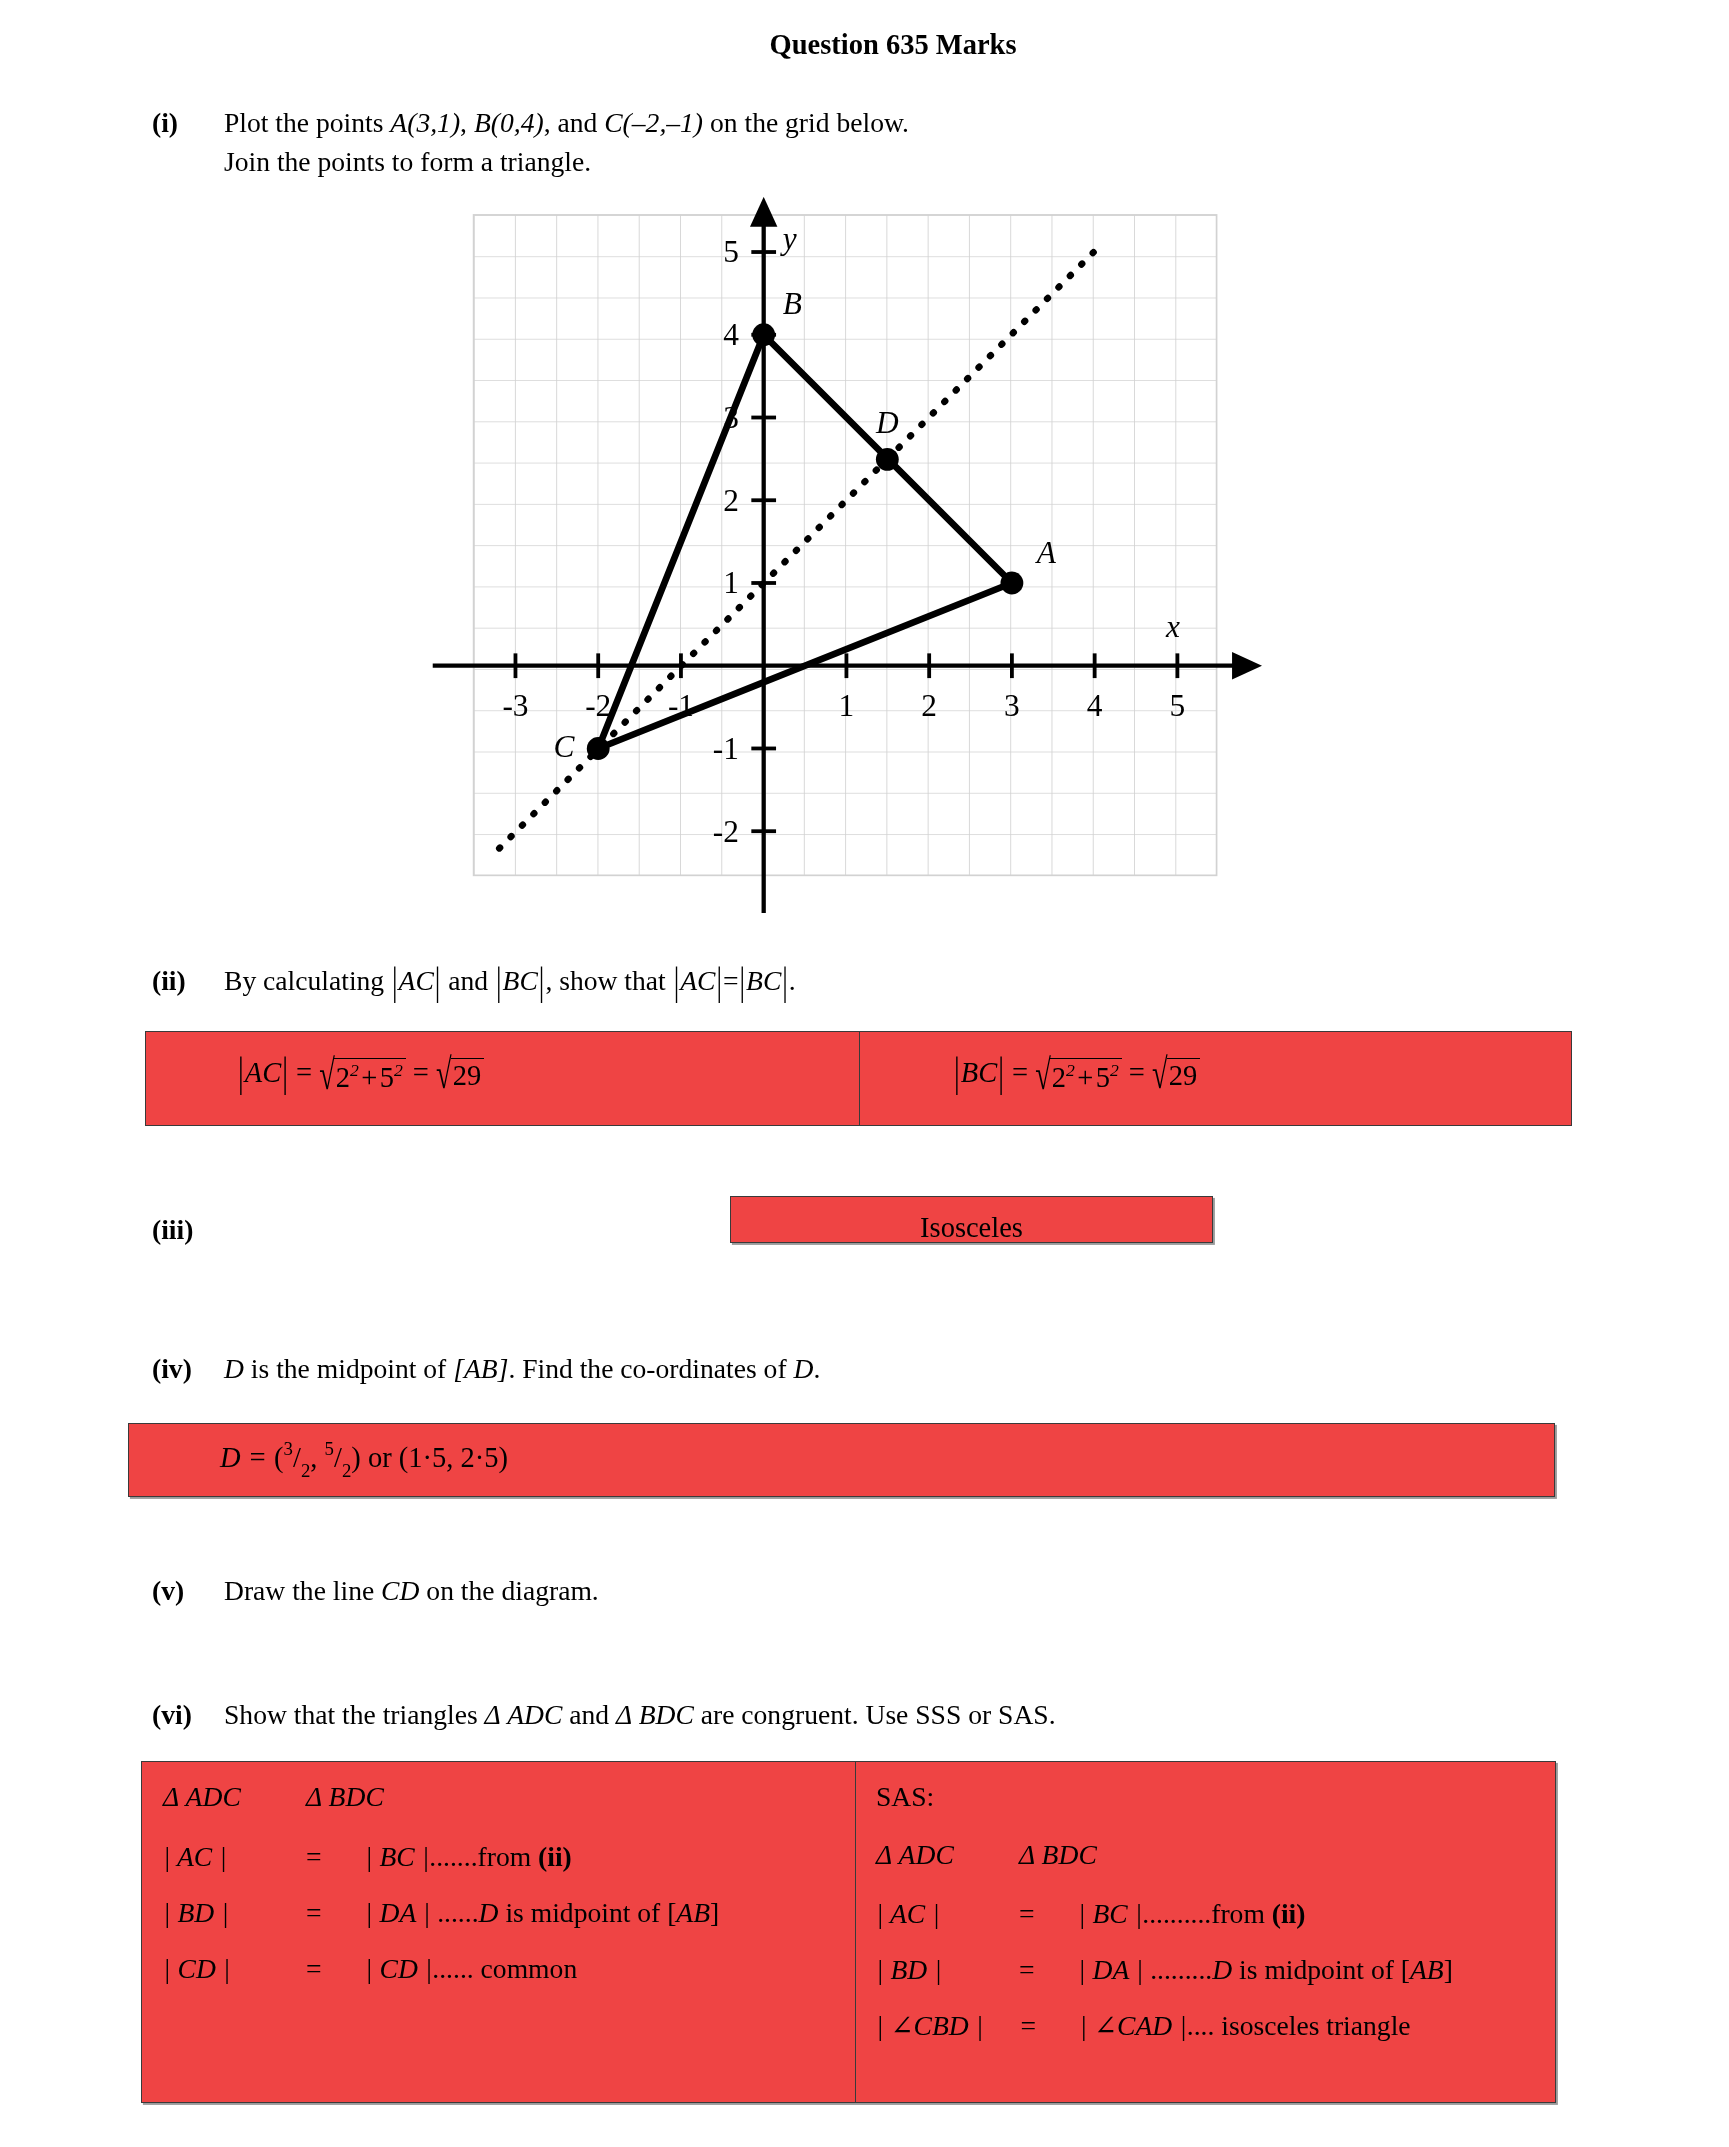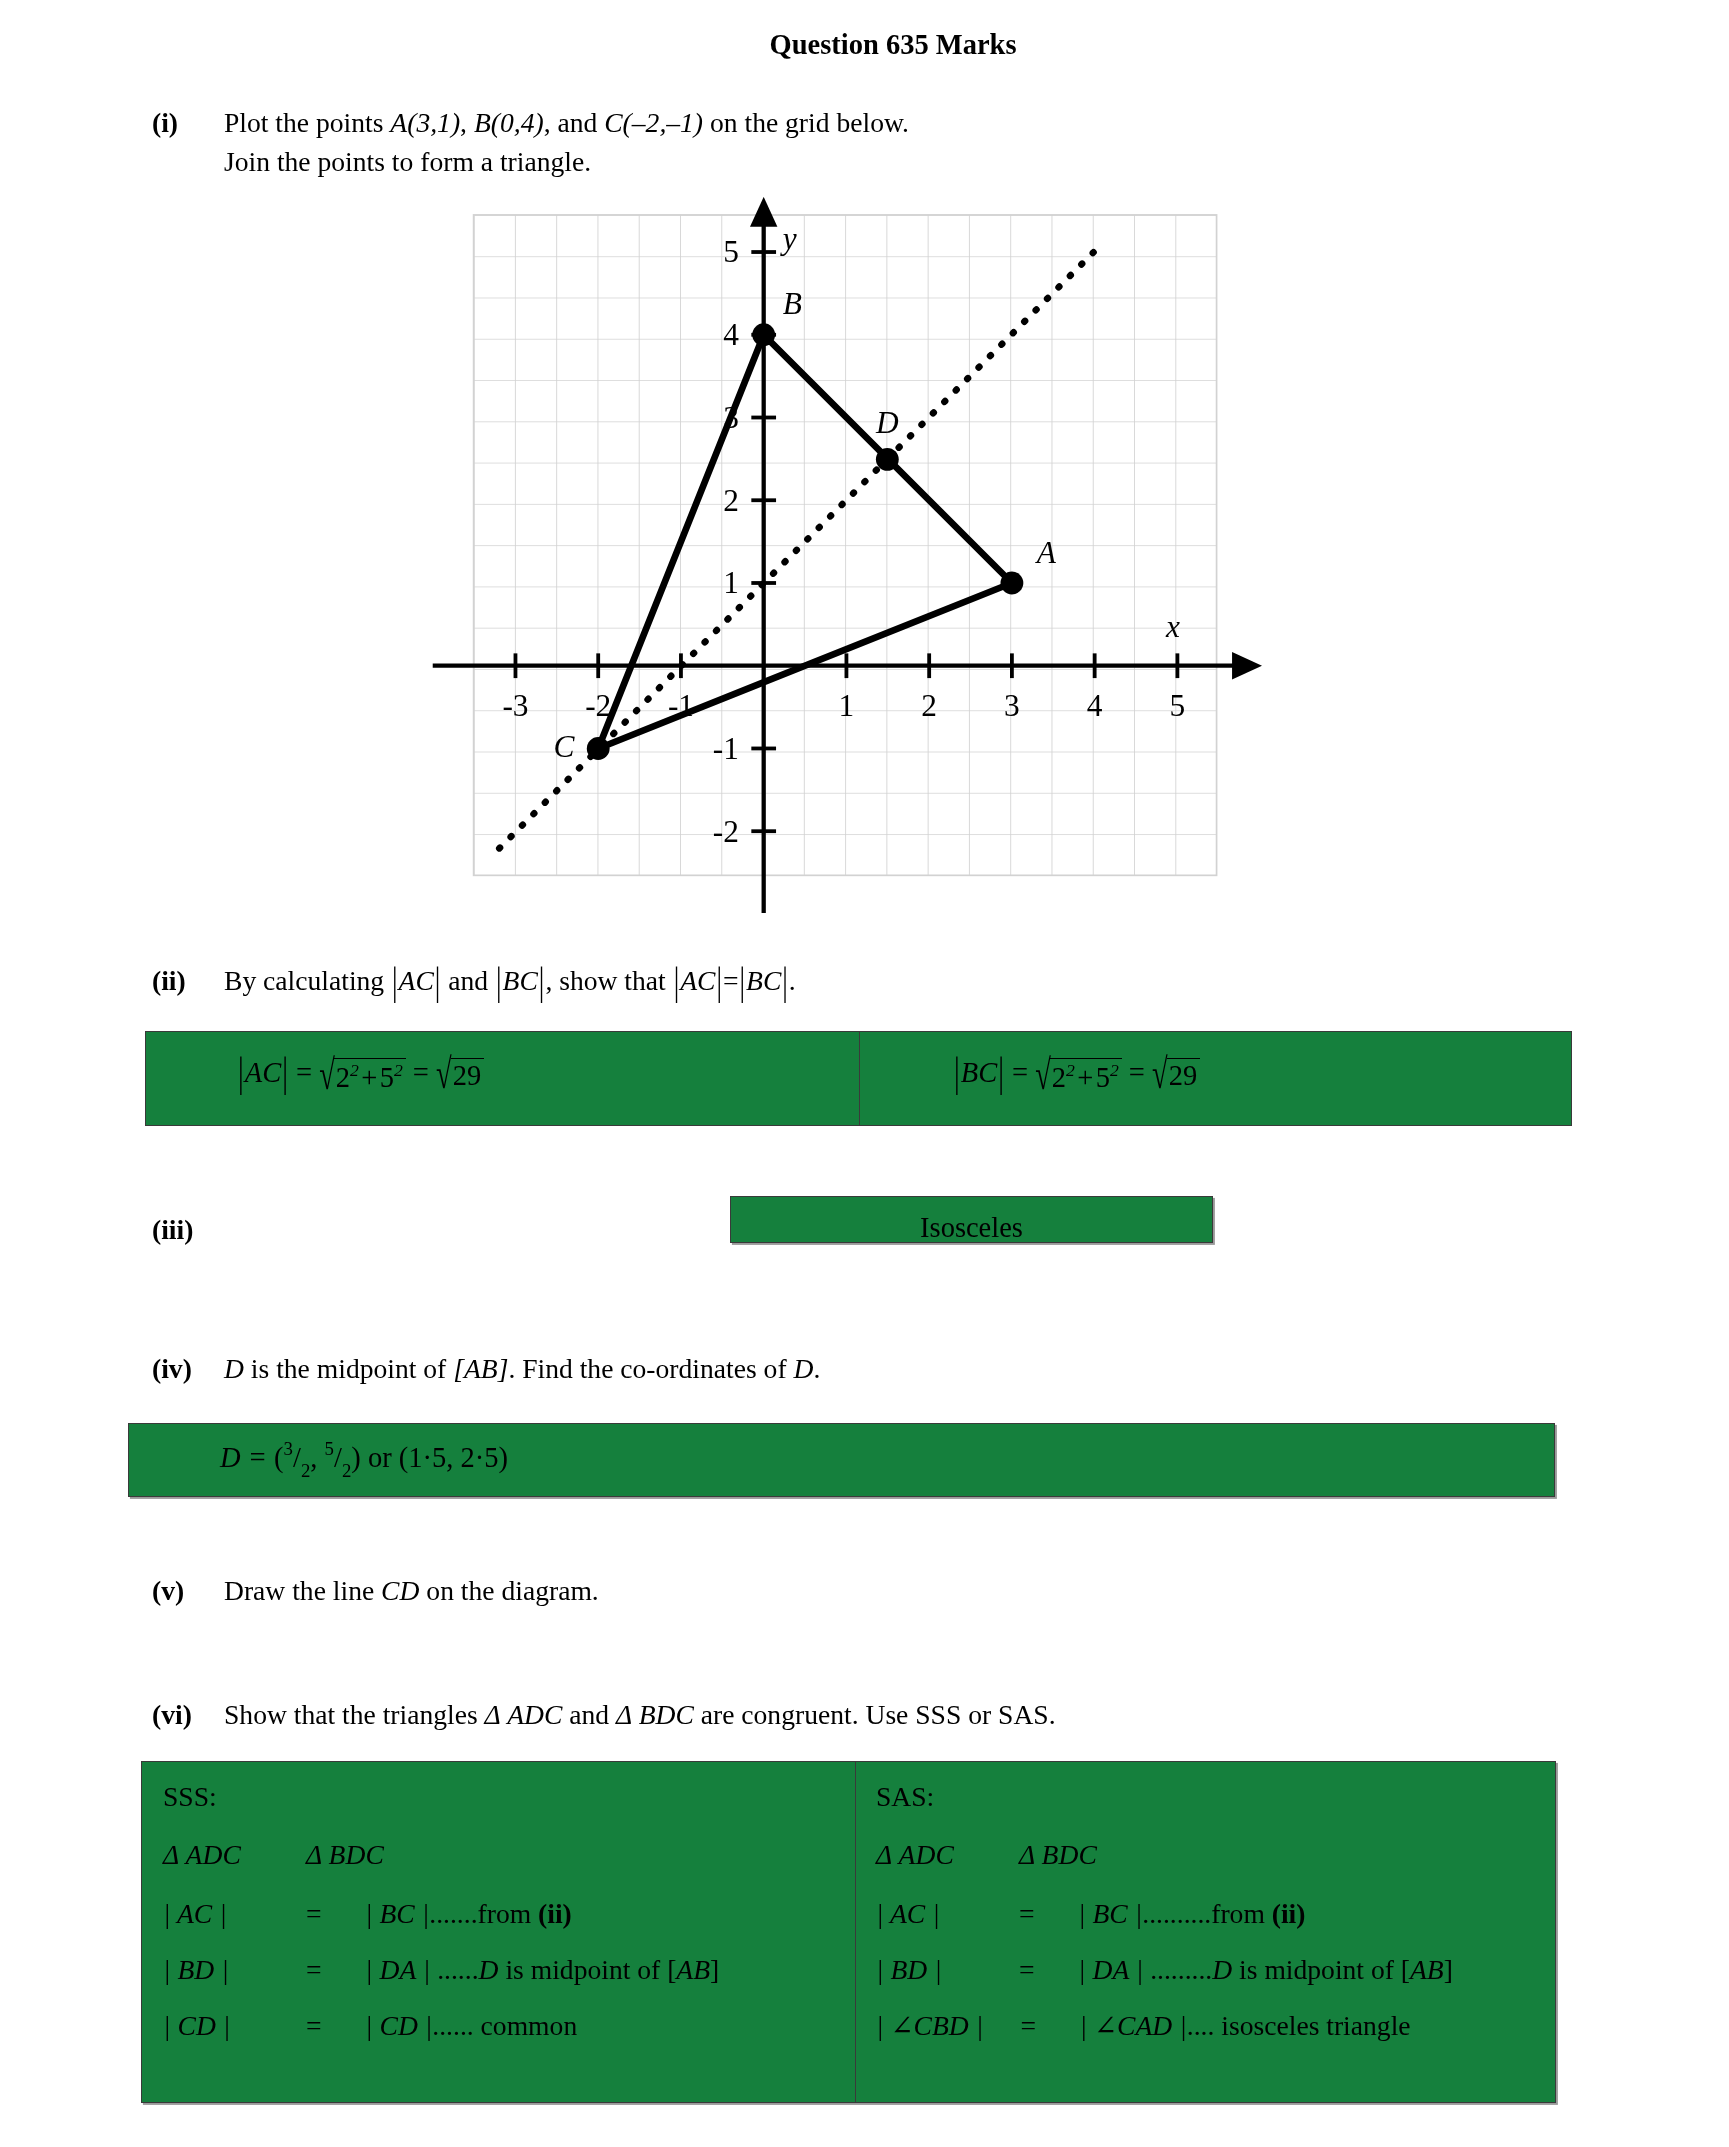--- a/index.html
+++ b/index.html
@@ -70,21 +70,21 @@
   .frac { display: inline-block; white-space: nowrap; }
   .frac .n { font-size: 0.66em; vertical-align: super; position: relative; top: -1px;}
   .frac .s { font-size: 1.0em; }
   .frac .d { font-size: 0.66em; vertical-align: sub; position: relative; top: 3.8px;}
 
   
   .box {
     position: absolute;
     box-sizing: border-box;
     border: 1.9px solid #3a3a3a;
-    background: #15803d;
+    background: #ef4444;
   }
   .box.shadow { box-shadow: 1.9px 1.9px 0 0 #9a9a9a; }
 
   .box .cell-text {
     position: absolute;
     font-size: 28.5px;
   }
 
   .vdiv {
     position: absolute;
@@ -289,21 +289,20 @@
       <span>and</span>
       <span class="it nowrap">Δ BDC</span>
       <span>are congruent.  Use SSS or SAS.</span>
     </span>
   </div>
 
   <div class="box shadow" style="top:1761px; left:141px; width:1415px; height:342px;">
     <div class="vdiv" style="left:713px;"></div>
 
     <div class="cong" style="left:21px; top:21px; width:666px;">
-      <div class="title">SSS:</div>
       <div class="row hdrow">
         <span class="c1 it">Δ ADC</span>
         <span class="it">Δ BDC</span>
       </div>
       <div class="row">
         <span class="c1 it">| AC |</span>
         <span class="c2">=</span>
         <span class="c3"><span class="it">| BC |</span><span>.......</span><span>from </span><span class="bd">(ii)</span></span>
       </div>
       <div class="row">

